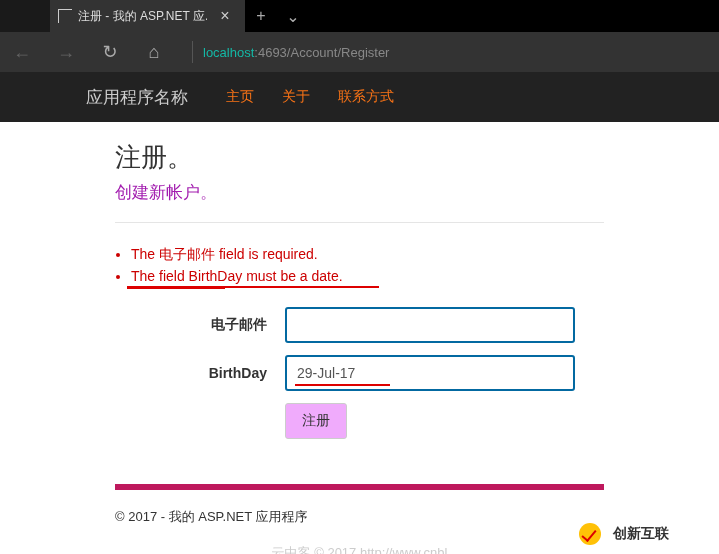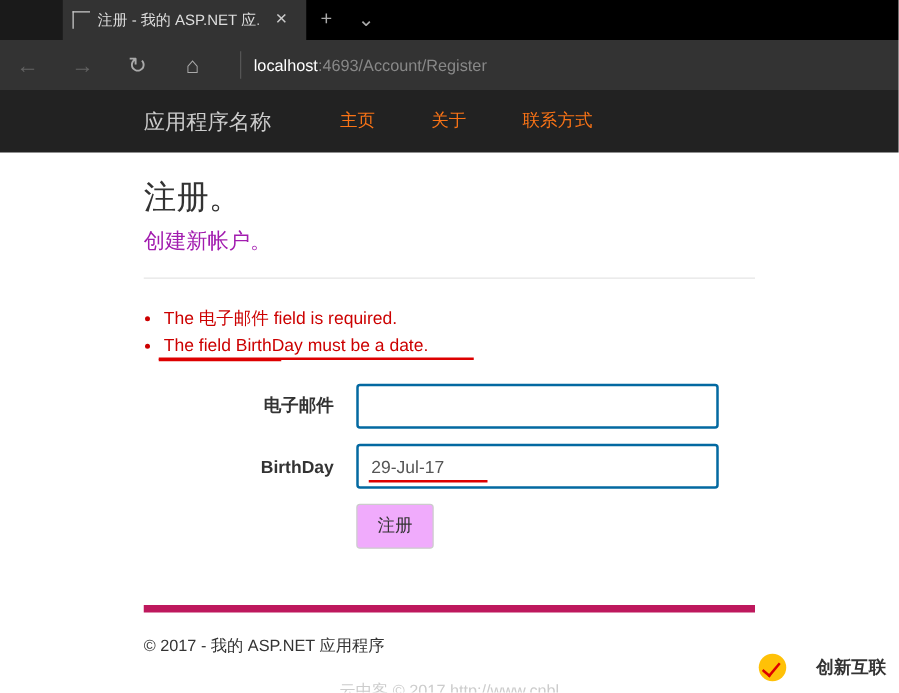--- a/index.html
+++ b/index.html
@@ -11,26 +11,26 @@
     .tab { background: #333; width: 195px; display: flex; align-items: center; padding: 0 8px; color: #ddd; font-size: 12px; gap: 6px; }
     .tab .page-icon { width: 14px; height: 14px; border: 1px solid #ccc; border-bottom: none; border-right: none; flex-shrink: 0; }
     .tab-title { flex: 1; white-space: nowrap; overflow: hidden; }
     .tab-close { width: 24px; text-align: center; color: #ccc; font-size: 16px; }
     .new-tab, .tab-chevron { width: 32px; display: flex; align-items: center; justify-content: center; color: #aaa; font-size: 16px; }
     
     .addr-bar { background: #333; height: 40px; display: flex; align-items: center; padding: 0 8px; gap: 16px; color: #ddd; }
     .nav-btn { width: 28px; text-align: center; font-size: 18px; color: #aaa; }
     .nav-btn.disabled { opacity: 0.4; }
     .addr { flex: 1; display: flex; align-items: center; font-size: 13px; padding-left: 8px; }
-    .addr-host { color: #ffffff; }
+    .addr-host { color: #14b8a6; }
     .addr-path { color: #888; }
     .addr-sep { width: 1px; height: 22px; background: #555; margin-right: 10px; }
     
     
-    .site-nav { background: #222; height: 50px; display: flex; align-items: center; padding-left: 115px; gap: 45px; }
+    .site-nav { background: #222; height: 50px; display: flex; align-items: center; padding-left: 86px; gap: 28px; }
     .brand { color: #ccc; font-size: 17px; margin-right: 10px; }
     .nav-link { color: #f97316; font-size: 14px; }
     
     
     .content { padding: 18px 115px 0 115px; }
     h1 { font-size: 26px; font-weight: normal; color: #333; margin-bottom: 6px; }
     .subtitle { font-size: 17px; color: #a21caf; margin-bottom: 18px; }
     hr { border: none; border-top: 1px solid #e5e5e5; margin-bottom: 20px; }
     
     .errors { margin-left: 16px; margin-bottom: 18px; }
@@ -42,21 +42,21 @@
     
     .form-row { display: flex; align-items: center; margin-bottom: 12px; }
     .form-label { width: 170px; text-align: right; padding-right: 18px; font-weight: bold; color: #333; font-size: 14px; }
     .form-input { width: 290px; height: 36px; border: 2px solid #0369a1; padding: 0 10px; font-size: 14px; color: #555; border-radius: 3px; }
     .submit-row { padding-left: 170px; margin-top: 10px; }
     .btn { border: 1px solid #ccc; background: #f0abfc; padding: 8px 16px; font-size: 14px; border-radius: 3px; color: #333; }
     
     .footer { margin-top: 45px; border-top: 6px solid #be185d; padding-top: 18px; font-size: 13px; color: #333; }
     .watermark { text-align: center; color: #ccc; font-size: 13px; margin-top: 18px; }
     
-    .logo-badge { position: absolute; right: 0; bottom: 0; width: 140px; height: 40px; background: linear-gradient(90deg, transparent, #fff 30%); display: flex; align-items: center; justify-content: flex-end; padding-right: 10px; gap: 24px; }
+    .logo-badge { position: absolute; right: 0; bottom: 0; width: 140px; height: 40px; background: linear-gradient(90deg, transparent, #fff 30%); display: flex; align-items: center; justify-content: flex-start; padding-right: 10px; gap: 12px; }
     .logo-circle { width: 22px; height: 22px; border-radius: 50%; background: #ffc107; position: relative; }
     .logo-circle::after { content: ""; position: absolute; left: 6px; top: 4px; width: 6px; height: 12px; border: 2px solid #d00; border-left: none; border-top: none; transform: rotate(40deg); }
     .logo-text { font-size: 14px; font-weight: bold; color: #333; }
   </style>
 </head>
 <body>
 
 <div class="tab-bar">
   <div class="tab-spacer"></div>
   <div class="tab">

